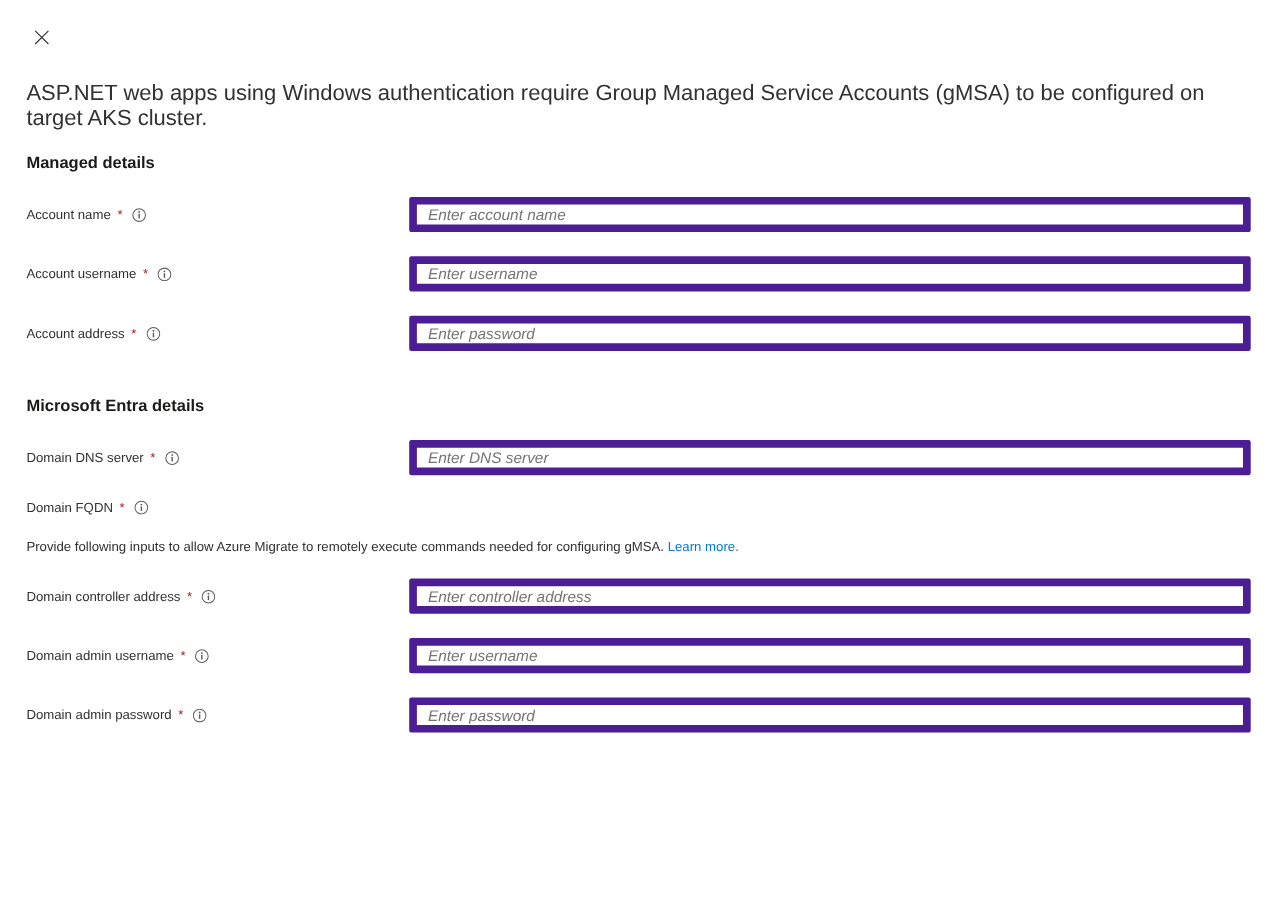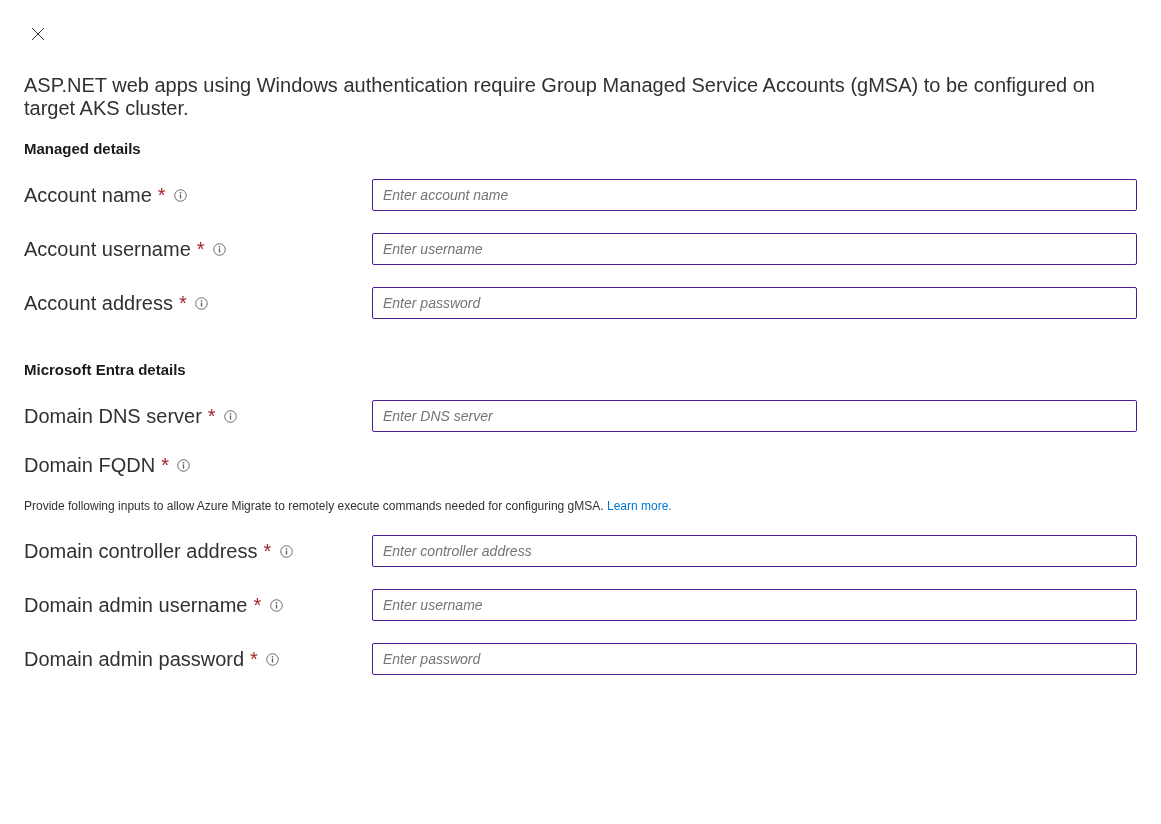--- a/index.html
+++ b/index.html
@@ -60,39 +60,39 @@
     display: flex;
     align-items: center;
     margin-top: 22px;
   }
   .form-row.first { margin-top: 22px; }
   .label-col {
     width: 348px;
     display: flex;
     align-items: center;
     gap: 4px;
-    font-size: 20px;
+    font-size: 12px;
     color: #323130;
   }
   .req { color: #a4262c; margin-left: 2px; }
   .info-icon {
     display: inline-flex;
     align-items: center;
     justify-content: center;
     width: 14px;
     height: 14px;
     margin-left: 4px;
     cursor: help;
   }
   .info-icon svg { display: block; }
   .input-col { flex: 1; }
   .text-input {
     width: 100%;
     height: 32px;
-    border: 1px solid #4c1d95;
+    border: 7px solid #4c1d95;
     border-radius: 2px;
     padding: 0 10px;
     font-size: 14px;
     font-family: inherit;
     color: #323130;
   }
   .text-input::placeholder {
     color: #767472;
     font-style: italic;
   }

